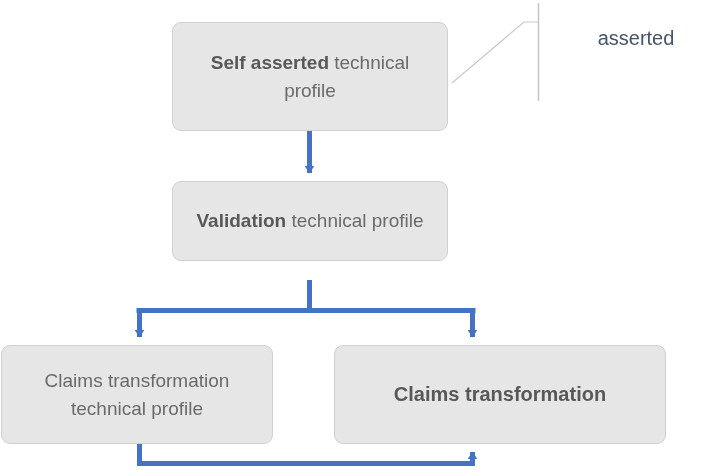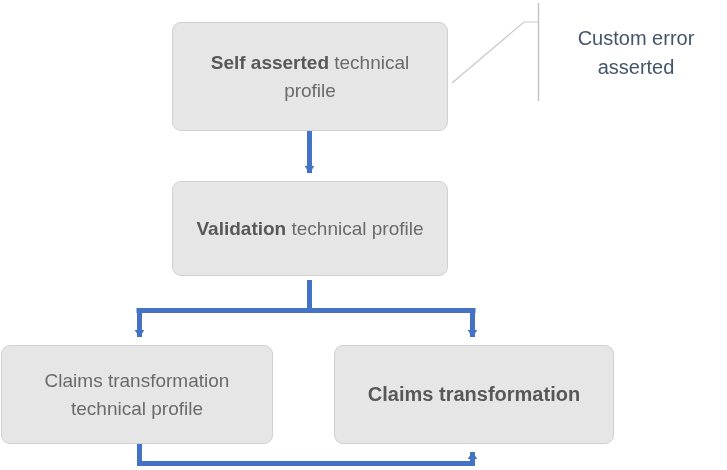--- a/index.html
+++ b/index.html
@@ -42,23 +42,23 @@
   }
   .node .txt {
     display: block;
     width: 100%;
   }
   .node b {
     color: #585858;
     font-weight: bold;
   }
   #node-self-asserted { left: 172px; top: 22px;  width: 276px; height: 109px; }
-  #node-validation    { left: 172px; top: 181px; width: 276px; height: 95px;  }
+  #node-validation    { left: 172px; top: 181px; width: 276px; height: 80px;  }
   #node-claims-tp     { left: 1px;   top: 345px; width: 272px; height: 99px;  }
-  #node-claims        { left: 334px; top: 345px; width: 280px; height: 99px;  }
+  #node-claims        { left: 334px; top: 345px; width: 332px; height: 99px;  }
   #node-claims .txt   { font-weight: bold; color: #585858; font-size: 20px; }
 
   #callout-label {
     position: absolute;
     left: 556px;
     top: 24px;
     width: 160px;
     text-align: center;
     color: #44546A;
     font-size: 20px;
@@ -118,17 +118,16 @@
 
   <div class="node" id="node-claims-tp">
     <span class="txt">Claims transformation technical profile</span>
   </div>
 
   <div class="node" id="node-claims">
     <span class="txt">Claims transformation</span>
   </div>
 
   <div id="callout-label">
-    <div>Custom error</div>
     <div>asserted</div>
   </div>
 
 </div>
 
 </body></html>

